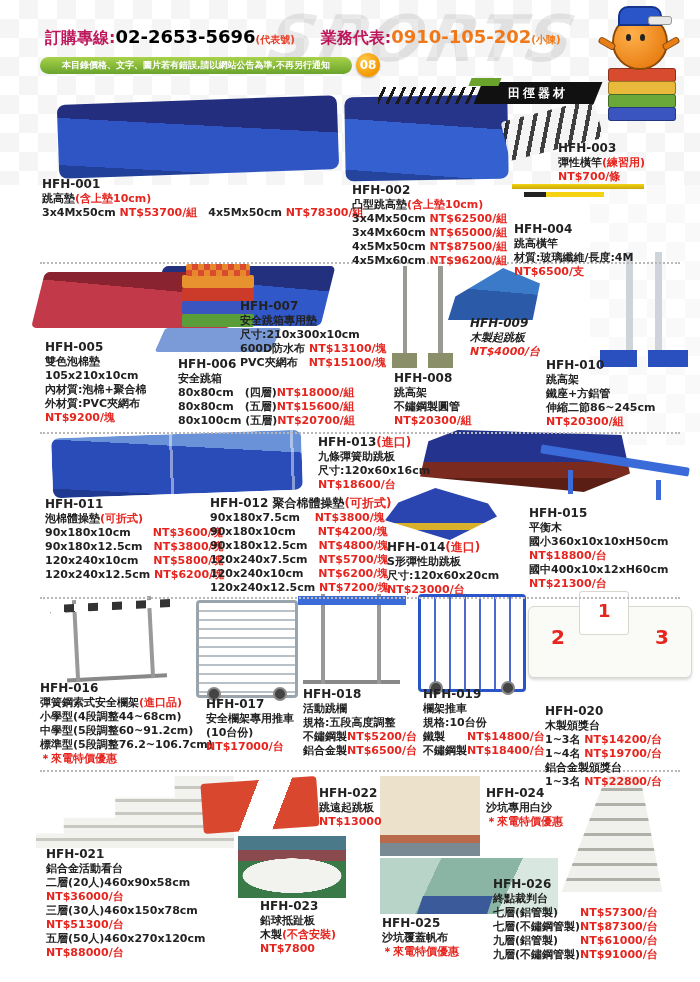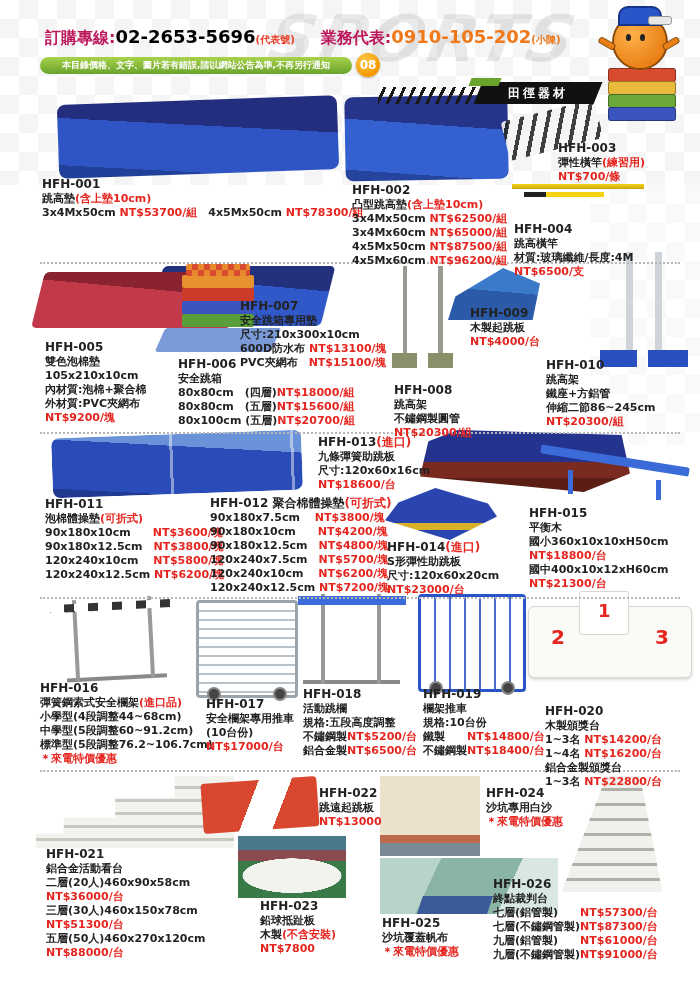--- a/index.html
+++ b/index.html
@@ -201,27 +201,27 @@
       <div class="pline"><span class="seg-k">80x80cm　(五層)</span><span class="seg-r">NT$15600/組</span></div>
       <div class="pline"><span class="seg-k">80x100cm (五層)</span><span class="seg-r">NT$20700/組</span></div>
     </div>
     <div class="pblock" style="left: 240px; top: 299px;">
       <div class="pline pcode"><span class="seg-k">HFH-007</span></div>
       <div class="pline pname"><span class="seg-k">安全跳箱專用墊</span></div>
       <div class="pline"><span class="seg-k">尺寸:210x300x10cm</span></div>
       <div class="pline"><span class="seg-k">600D防水布 </span><span class="seg-r">NT$13100/塊</span></div>
       <div class="pline"><span class="seg-k">PVC夾網布　</span><span class="seg-r">NT$15100/塊</span></div>
     </div>
-    <div class="pblock" style="left: 394px; top: 383px;">
+    <div class="pblock" style="left: 394px; top: 371px;">
       <div class="pline pcode"><span class="seg-k">HFH-008</span></div>
       <div class="pline pname"><span class="seg-k">跳高架</span></div>
       <div class="pline"><span class="seg-k">不鏽鋼製圓管</span></div>
       <div class="pline"><span class="seg-r">NT$20300/組</span></div>
     </div>
-    <div class="pblock" style="left: 470px; top: 306px;">
+    <div class="pblock" style="left: 470px; top: 316px; font-style: italic;">
       <div class="pline pcode"><span class="seg-k">HFH-009</span></div>
       <div class="pline pname"><span class="seg-k">木製起跳板</span></div>
       <div class="pline"><span class="seg-r">NT$4000/台</span></div>
     </div>
     <div class="pblock" style="left: 546px; top: 358px;">
       <div class="pline pcode"><span class="seg-k">HFH-010</span></div>
       <div class="pline pname"><span class="seg-k">跳高架</span></div>
       <div class="pline"><span class="seg-k">鐵座+方鋁管</span></div>
       <div class="pline"><span class="seg-k">伸縮二節86~245cm</span></div>
       <div class="pline"><span class="seg-r">NT$20300/組</span></div>
@@ -288,21 +288,21 @@
       <div class="pline pcode"><span class="seg-k">HFH-019</span></div>
       <div class="pline pname"><span class="seg-k">欄架推車</span></div>
       <div class="pline"><span class="seg-k">規格:10台份</span></div>
       <div class="pline"><span class="seg-k">鐵製　　</span><span class="seg-r">NT$14800/台</span></div>
       <div class="pline"><span class="seg-k">不鏽鋼製</span><span class="seg-r">NT$18400/台</span></div>
     </div>
     <div class="pblock" style="left: 545px; top: 678px; margin-top: 26px;">
       <div class="pline pcode"><span class="seg-k">HFH-020</span></div>
       <div class="pline pname"><span class="seg-k">木製頒獎台</span></div>
       <div class="pline"><span class="seg-k">1~3名 </span><span class="seg-r">NT$14200/台</span></div>
-      <div class="pline"><span class="seg-k">1~4名 </span><span class="seg-r">NT$16200/台</span></div>
+      <div class="pline"><span class="seg-k">1~4名 </span><span class="seg-r">NT$19700/台</span></div>
       <div class="pline"><span class="seg-k">鋁合金製頒獎台</span></div>
       <div class="pline"><span class="seg-k">1~3名 </span><span class="seg-r">NT$22800/台</span></div>
     </div>
     <div class="pblock" style="left: 46px; top: 847px;">
       <div class="pline pcode"><span class="seg-k">HFH-021</span></div>
       <div class="pline pname"><span class="seg-k">鋁合金活動看台</span></div>
       <div class="pline"><span class="seg-k">二層(20人)460x90x58cm</span></div>
       <div class="pline"><span class="seg-r">NT$36000/台</span></div>
       <div class="pline"><span class="seg-k">三層(30人)460x150x78cm</span></div>
       <div class="pline"><span class="seg-r">NT$51300/台</span></div>

